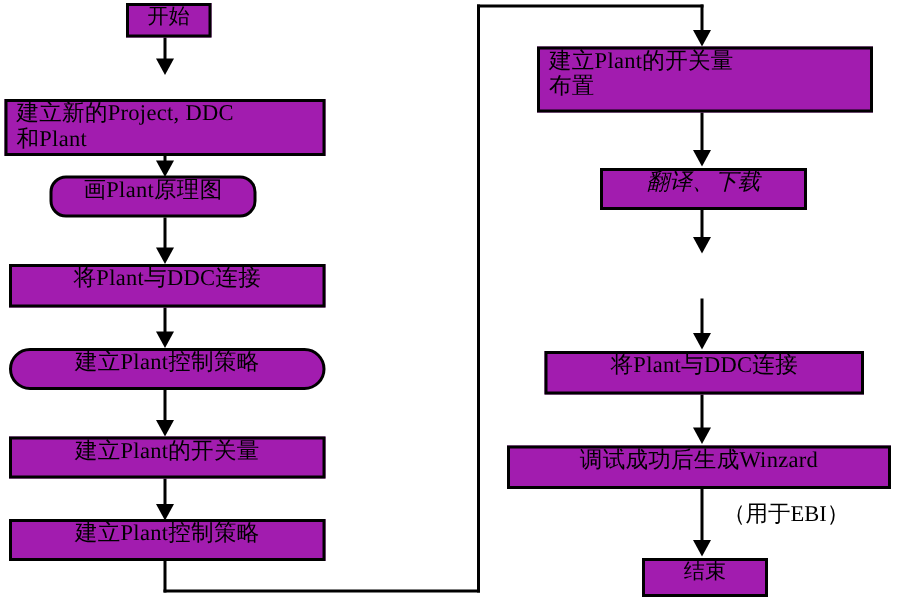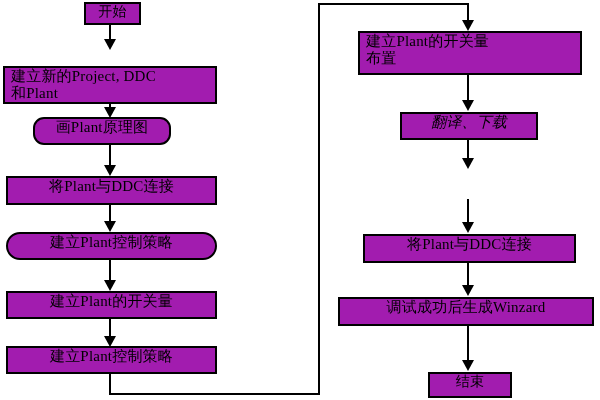--- a/index.html
+++ b/index.html
@@ -115,20 +115,21 @@
 
 
   <div class="node" style="left:363px; top:234px; width:213px; height:29px;">
     <span class="label">将Plant与DDC连接</span>
   </div>
 
   <div class="node" style="left:338px; top:297px; width:256px; height:29px;">
     <span class="label">调试成功后生成Winzard</span>
   </div>
 
+  <div class="free-text" style="left:482px; top:333px;">（用于EBI）</div>
 
   <div class="node" style="left:428px; top:372px; width:84px; height:26px; font-size:14px;">
     <span class="label">结束</span>
   </div>
 
   <div class="vline" style="left:109px; top:25px; height:17px;"></div>
   <div class="arrowhead" style="left:104px; top:39px;"></div>
 
   <div class="vline" style="left:109px; top:87px; height:21px;"></div>
   <div class="arrowhead" style="left:104px; top:107px;"></div>

